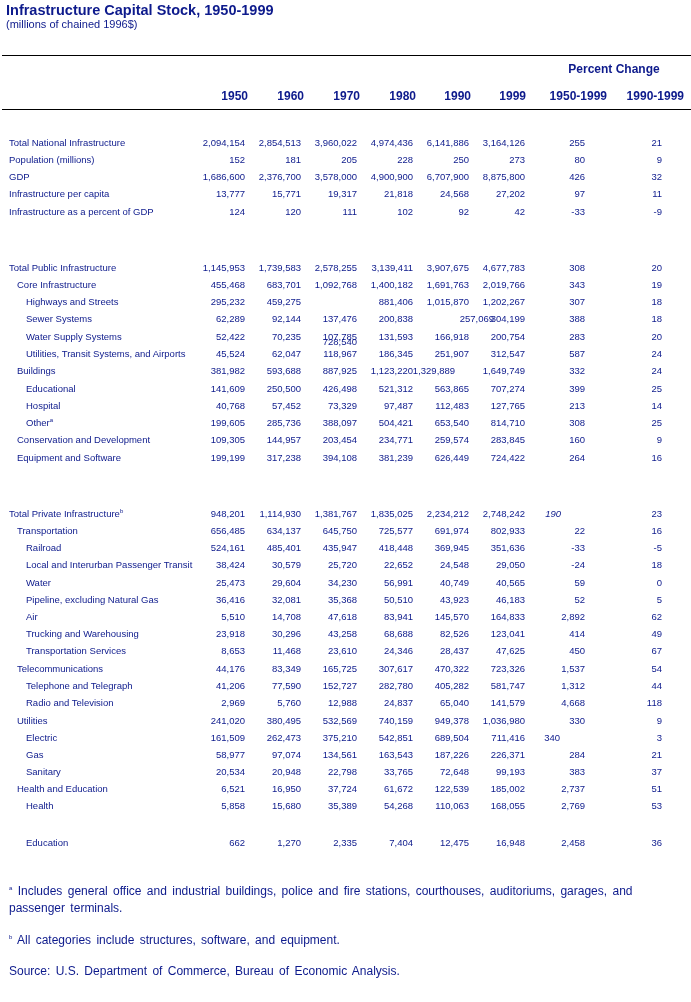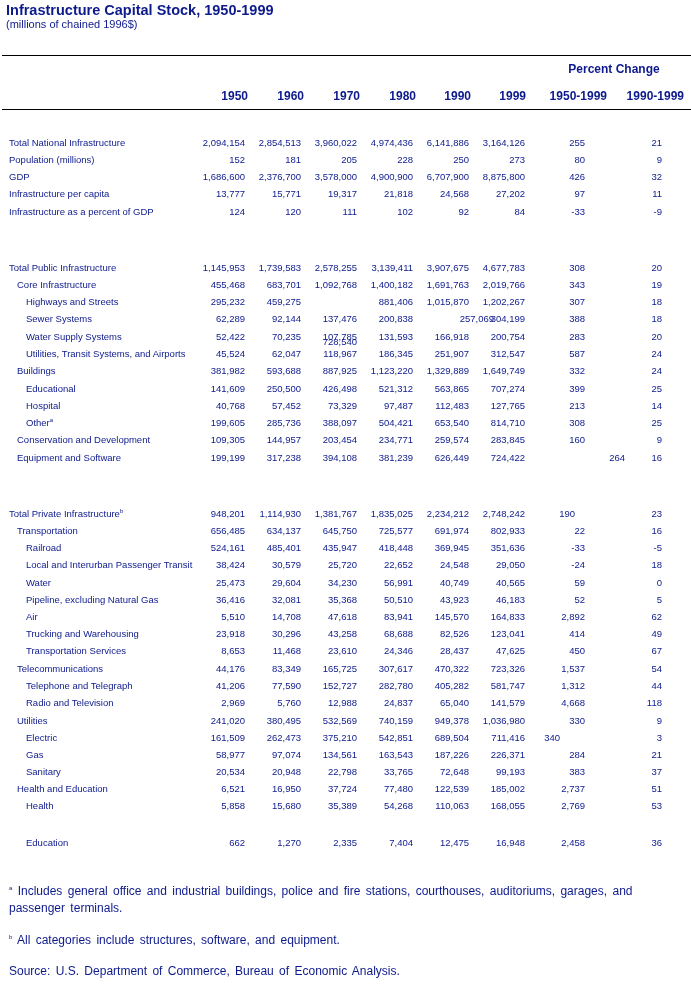--- a/index.html
+++ b/index.html
@@ -104,21 +104,21 @@
       <span class="num" style="left: 515px;">97</span>
       <span class="num" style="left: 592px;">11</span>
     </div>
     <div class="row" style="top: 206px;">
       <span class="label lvl0"><span>Infrastructure as a percent of GDP</span></span>
       <span class="num" style="left: 175px;">124</span>
       <span class="num" style="left: 231px;">120</span>
       <span class="num" style="left: 287px;">111</span>
       <span class="num" style="left: 343px;">102</span>
       <span class="num" style="left: 399px;">92</span>
-      <span class="num" style="left: 455px;">84</span>
+      <span class="num" style="left: 455px;">42</span>
       <span class="num" style="left: 515px;">-33</span>
       <span class="num" style="left: 592px;">-9</span>
     </div>
     <div class="row" style="top: 262px;">
       <span class="label lvl0"><span>Total Public Infrastructure</span></span>
       <span class="num" style="left: 175px;">1,145,953</span>
       <span class="num" style="left: 231px;">1,739,583</span>
       <span class="num" style="left: 287px;">2,578,255</span>
       <span class="num" style="left: 343px;">3,139,411</span>
       <span class="num" style="left: 399px;">3,907,675</span>
@@ -180,21 +180,21 @@
       <span class="num" style="left: 455px;">312,547</span>
       <span class="num" style="left: 515px;">587</span>
       <span class="num" style="left: 592px;">24</span>
     </div>
     <div class="row" style="top: 365px;">
       <span class="label lvl1"><span>Buildings</span></span>
       <span class="num" style="left: 175px;">381,982</span>
       <span class="num" style="left: 231px;">593,688</span>
       <span class="num" style="left: 287px;">887,925</span>
       <span class="num" style="left: 343px;">1,123,220</span>
-      <span class="num" style="left: 399px;">1,329,889</span>
+      <span class="num" style="left: 399px; text-align: center;">1,329,889</span>
       <span class="num" style="left: 455px;">1,649,749</span>
       <span class="num" style="left: 515px;">332</span>
       <span class="num" style="left: 592px;">24</span>
     </div>
     <div class="row" style="top: 383px;">
       <span class="label lvl2"><span>Educational</span></span>
       <span class="num" style="left: 175px;">141,609</span>
       <span class="num" style="left: 231px;">250,500</span>
       <span class="num" style="left: 287px;">426,498</span>
       <span class="num" style="left: 343px;">521,312</span>
@@ -237,32 +237,32 @@
       <span class="num" style="left: 592px;">9</span>
     </div>
     <div class="row" style="top: 452px;">
       <span class="label lvl1"><span>Equipment and Software</span></span>
       <span class="num" style="left: 175px;">199,199</span>
       <span class="num" style="left: 231px;">317,238</span>
       <span class="num" style="left: 287px;">394,108</span>
       <span class="num" style="left: 343px;">381,239</span>
       <span class="num" style="left: 399px;">626,449</span>
       <span class="num" style="left: 455px;">724,422</span>
-      <span class="num" style="left: 515px; padding-left: 40px;">264</span>
+      <span class="num" style="left: 515px;">264</span>
       <span class="num" style="left: 592px;">16</span>
     </div>
     <div class="row" style="top: 508px;">
       <span class="label lvl0"><span>Total Private Infrastructure</span><sup>b</sup></span>
       <span class="num" style="left: 175px;">948,201</span>
       <span class="num" style="left: 231px;">1,114,930</span>
       <span class="num" style="left: 287px;">1,381,767</span>
       <span class="num" style="left: 343px;">1,835,025</span>
       <span class="num" style="left: 399px;">2,234,212</span>
       <span class="num" style="left: 455px;">2,748,242</span>
-      <span class="num" style="left: 505px;">190</span>
+      <span class="num" style="left: 491px; font-style: italic;">190</span>
       <span class="num" style="left: 592px;">23</span>
     </div>
     <div class="row" style="top: 525px;">
       <span class="label lvl1"><span>Transportation</span></span>
       <span class="num" style="left: 175px;">656,485</span>
       <span class="num" style="left: 231px;">634,137</span>
       <span class="num" style="left: 287px;">645,750</span>
       <span class="num" style="left: 343px;">725,577</span>
       <span class="num" style="left: 399px;">691,974</span>
       <span class="num" style="left: 455px;">802,933</span>
@@ -421,21 +421,21 @@
       <span class="num" style="left: 399px;">72,648</span>
       <span class="num" style="left: 455px;">99,193</span>
       <span class="num" style="left: 515px;">383</span>
       <span class="num" style="left: 592px;">37</span>
     </div>
     <div class="row" style="top: 783px;">
       <span class="label lvl1"><span>Health and Education</span></span>
       <span class="num" style="left: 175px;">6,521</span>
       <span class="num" style="left: 231px;">16,950</span>
       <span class="num" style="left: 287px;">37,724</span>
-      <span class="num" style="left: 343px;">77,480</span>
+      <span class="num" style="left: 343px;">61,672</span>
       <span class="num" style="left: 399px;">122,539</span>
       <span class="num" style="left: 455px;">185,002</span>
       <span class="num" style="left: 515px;">2,737</span>
       <span class="num" style="left: 592px;">51</span>
     </div>
     <div class="row" style="top: 800px;">
       <span class="label lvl2"><span>Health</span></span>
       <span class="num" style="left: 175px;">5,858</span>
       <span class="num" style="left: 231px;">15,680</span>
       <span class="num" style="left: 287px;">35,389</span>

